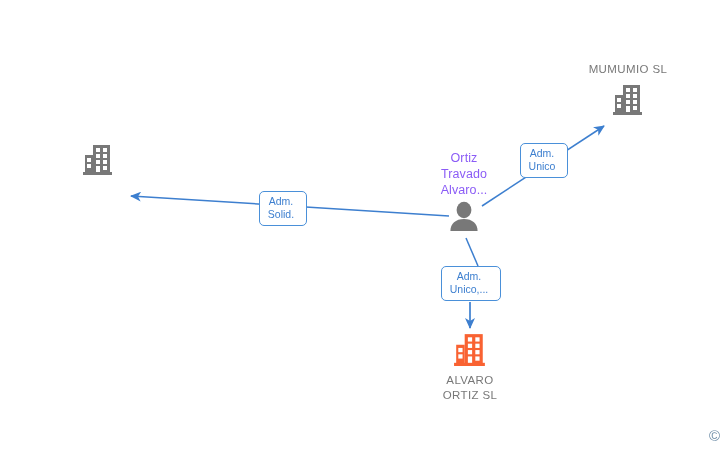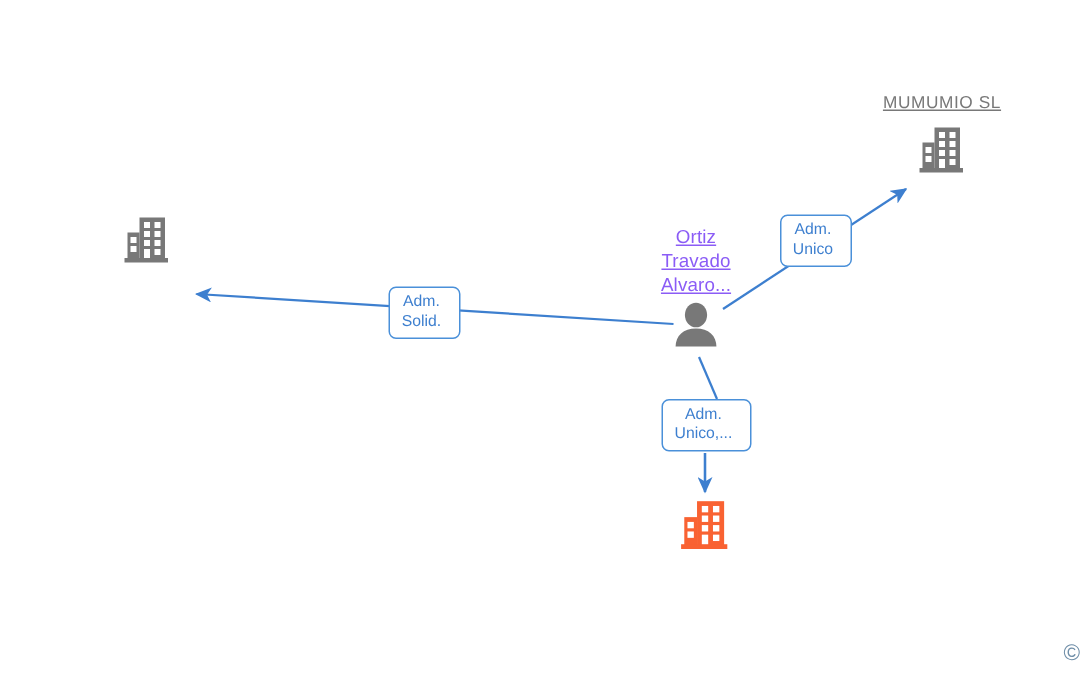--- a/index.html
+++ b/index.html
@@ -36,21 +36,20 @@
     box-sizing: border-box;
   }
   .node-label {
     font-size: 11.5px;
     line-height: 15px;
     letter-spacing: 0.4px;
     color: #787878;
     text-align: center;
     white-space: pre-line;
     font-family: "Liberation Sans", sans-serif;
-    text-decoration: underline;
   }
   .node-label.person {
     color: #8b5cf6;
     letter-spacing: 0.1px;
     font-size: 12.5px;
     line-height: 16px;
   }
   .icon-wrap {
     display: block;
     line-height: 0;
@@ -205,20 +204,22 @@
           <rect x="21" y="12" width="4" height="4"></rect>
           <rect x="14" y="18" width="4" height="4"></rect>
           <rect x="21" y="18" width="4" height="4"></rect>
           <rect x="14" y="24" width="4" height="6"></rect>
           <rect x="21" y="24" width="4" height="4"></rect>
           <rect x="5" y="16" width="4" height="4"></rect>
           <rect x="5" y="22" width="4" height="4"></rect>
         </g>
       </svg>
     </span>
+    <div class="node-label" style="margin-top:5px;">ALVARO
+ORTIZ  SL</div>
   </div>
 
   <div class="edge-label" style="left:259px; top:191px; width:48px;">Adm.
 Solid.</div>
 
   <div class="edge-label" style="left:520px; top:143px; width:48px;">Adm.
 Unico</div>
 
   <div class="edge-label" style="left:441px; top:266px; width:60px;">Adm.
 Unico,...</div>

